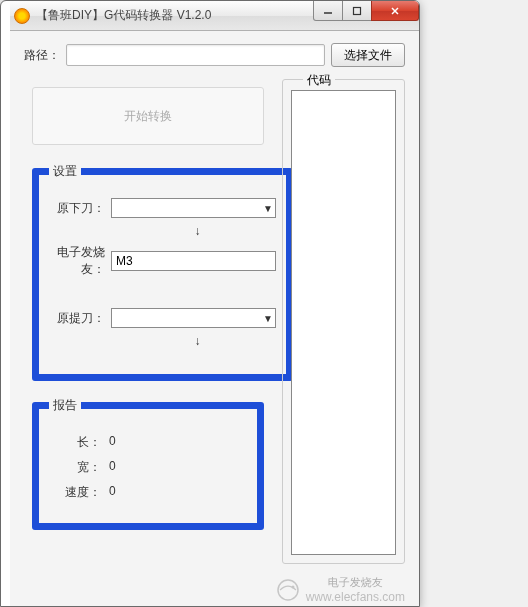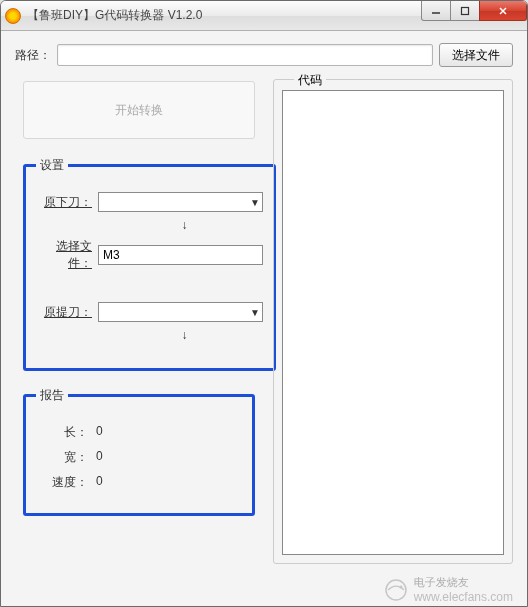--- a/index.html
+++ b/index.html
@@ -1,62 +1,62 @@
 <!DOCTYPE html>
 <html><head>
   <meta charset="utf-8">
   <style>
     * { box-sizing: border-box; margin: 0; padding: 0; font-family: "Microsoft YaHei", SimSun, sans-serif; font-size: 12px; }
     body { background: #f0f0f0; width: 528px; height: 607px; overflow: hidden; }
     
-    .window { width: 528px; height: 607px; background: #fff; border: 1px solid #6a6a6a; border-radius: 6px 6px 0 0; overflow: hidden; box-shadow: 0 2px 10px rgba(0,0,0,0.3); }
+    .window { width: 420px; height: 607px; background: #fff; border: 1px solid #6a6a6a; border-radius: 6px 6px 0 0; overflow: hidden; box-shadow: 0 2px 10px rgba(0,0,0,0.3); padding-left: 9px; }
     
     .titlebar { height: 30px; background: linear-gradient(to bottom, #fdfdfd 0%, #ebebeb 50%, #dddddd 51%, #e8e8e8 100%); border-bottom: 1px solid #b0b0b0; display: flex; align-items: center; padding: 0 4px; position: relative; }
     .titlebar-icon { width: 16px; height: 16px; margin-right: 6px; background: radial-gradient(circle, #ffd700 30%, #ff8c00 70%); border-radius: 50%; border: 1px solid #cc7000; }
     .titlebar-text { color: #444; font-size: 12px; flex: 1; }
     .win-controls { display: flex; position: absolute; right: 0; top: 0; height: 20px; }
     .win-btn { width: 30px; height: 20px; display: flex; align-items: center; justify-content: center; border: 1px solid #888; border-top: none; margin-left: -1px; background: linear-gradient(to bottom, #f5f5f5, #ddd); cursor: pointer; color: #333; }
     .win-btn.min { border-radius: 0 0 0 3px; }
     .win-btn.close { background: linear-gradient(to bottom, #e67a6e, #d9442f 50%, #c53727 51%, #d9442f); color: #fff; border-radius: 0 0 3px 0; width: 48px; border-color: #a03020; }
     .win-btn svg { width: 10px; height: 10px; }
     
     .client { padding: 12px 14px; background: #f4f4f4; height: calc(100% - 30px); position: relative; }
     
-    .path-row { display: flex; align-items: center; gap: 6px; margin-bottom: 14px; }
+    .path-row { display: flex; align-items: center; gap: 6px; margin-bottom: 20px; }
     .path-label { color: #333; }
     .path-input { flex: 1; height: 22px; border: 1px solid #b5b5b5; background: #fff; padding: 2px 4px; border-radius: 2px; box-shadow: inset 0 1px 2px rgba(0,0,0,0.1); }
     .file-btn { height: 24px; padding: 0 12px; border: 1px solid #999; border-radius: 3px; background: linear-gradient(to bottom, #fefefe, #e6e6e6); cursor: pointer; }
     
     .left-col { float: left; width: 240px; }
     
     .start-box { border: 1px solid #d8d8d8; border-radius: 3px; height: 58px; display: flex; align-items: center; justify-content: center; margin: 0 0 18px 8px; background: #f8f8f8; }
     .start-btn { color: #aaa; background: transparent; border: none; }
     
-    fieldset { border: 3px solid #1d4ed8; border-radius: 3px; padding: 12px 10px 14px 10px; margin: 0 0 16px 8px; }
+    fieldset { border: 7px solid #1d4ed8; border-radius: 3px; padding: 12px 10px 14px 10px; margin: 0 0 16px 8px; }
     legend { padding: 0 4px; color: #333; }
     
     .form-row { display: flex; align-items: center; margin: 6px 0; }
-    .form-label { width: 62px; text-align: right; color: #333; padding-right: 6px; text-decoration: underline; }
+    .form-label { width: 62px; text-align: right; color: #333; padding-right: 6px; }
     .form-control { flex: 1; height: 20px; border: 1px solid #8a8a8a; background: #fff; padding: 1px 4px; }
     select.form-control { appearance: none; background: #fff; position: relative; }
     .select-wrap { position: relative; flex: 1; display: flex; }
     .select-arrow { position: absolute; right: 3px; top: 50%; transform: translateY(-50%); pointer-events: none; font-size: 10px; color: #333; }
     .arrow-down { text-align: center; margin: 2px 0 2px 70px; color: #333; }
     
     .spacer-gap { height: 18px; }
     
     .report-row { display: flex; margin: 8px 0; }
     .report-label { width: 60px; text-align: right; color: #333; padding-right: 8px; }
     .report-val { color: #333; }
     
     .code-group { position: absolute; left: 272px; top: 48px; right: 14px; bottom: 42px; border: 1px solid #ccc; border-radius: 3px; padding: 10px 8px 8px 8px; }
     .code-legend { position: absolute; top: -8px; left: 20px; background: #f4f4f4; padding: 0 4px; }
     .code-area { width: 100%; height: 100%; border: 1px solid #888; background: #fff; resize: none; padding: 4px; }
     
-    .watermark { position: absolute; right: 14px; bottom: 2px; display: flex; align-items: center; gap: 6px; opacity: 0.5; }
+    .watermark { position: absolute; right: 14px; bottom: 2px; display: flex; align-items: center; gap: 6px; opacity: 0.5; text-align: center; }
     .wm-icon { width: 24px; height: 24px; }
     .wm-text { color: #666; font-size: 11px; }
     .wm-url { color: #888; font-size: 12px; }
   </style>
 </head>
 <body>
 
 <div class="window">
   <div class="titlebar">
     <div class="titlebar-icon"></div>
@@ -100,21 +100,21 @@
 
         <div class="form-row">
           <span class="form-label">原下刀：</span>
           <div class="select-wrap">
             <select class="form-control"></select>
             <span class="select-arrow">▼</span>
           </div>
         </div>
         <div class="arrow-down">↓</div>
         <div class="form-row">
-          <span class="form-label">选择文件：</span>
+          <span class="form-label">电子发烧友：</span>
           <input class="form-control" type="text" value="M3" style="">
         </div>
 
         <div class="spacer-gap"></div>
 
         <div class="form-row">
           <span class="form-label">原提刀：</span>
           <div class="select-wrap">
             <select class="form-control"></select>
             <span class="select-arrow">▼</span>

